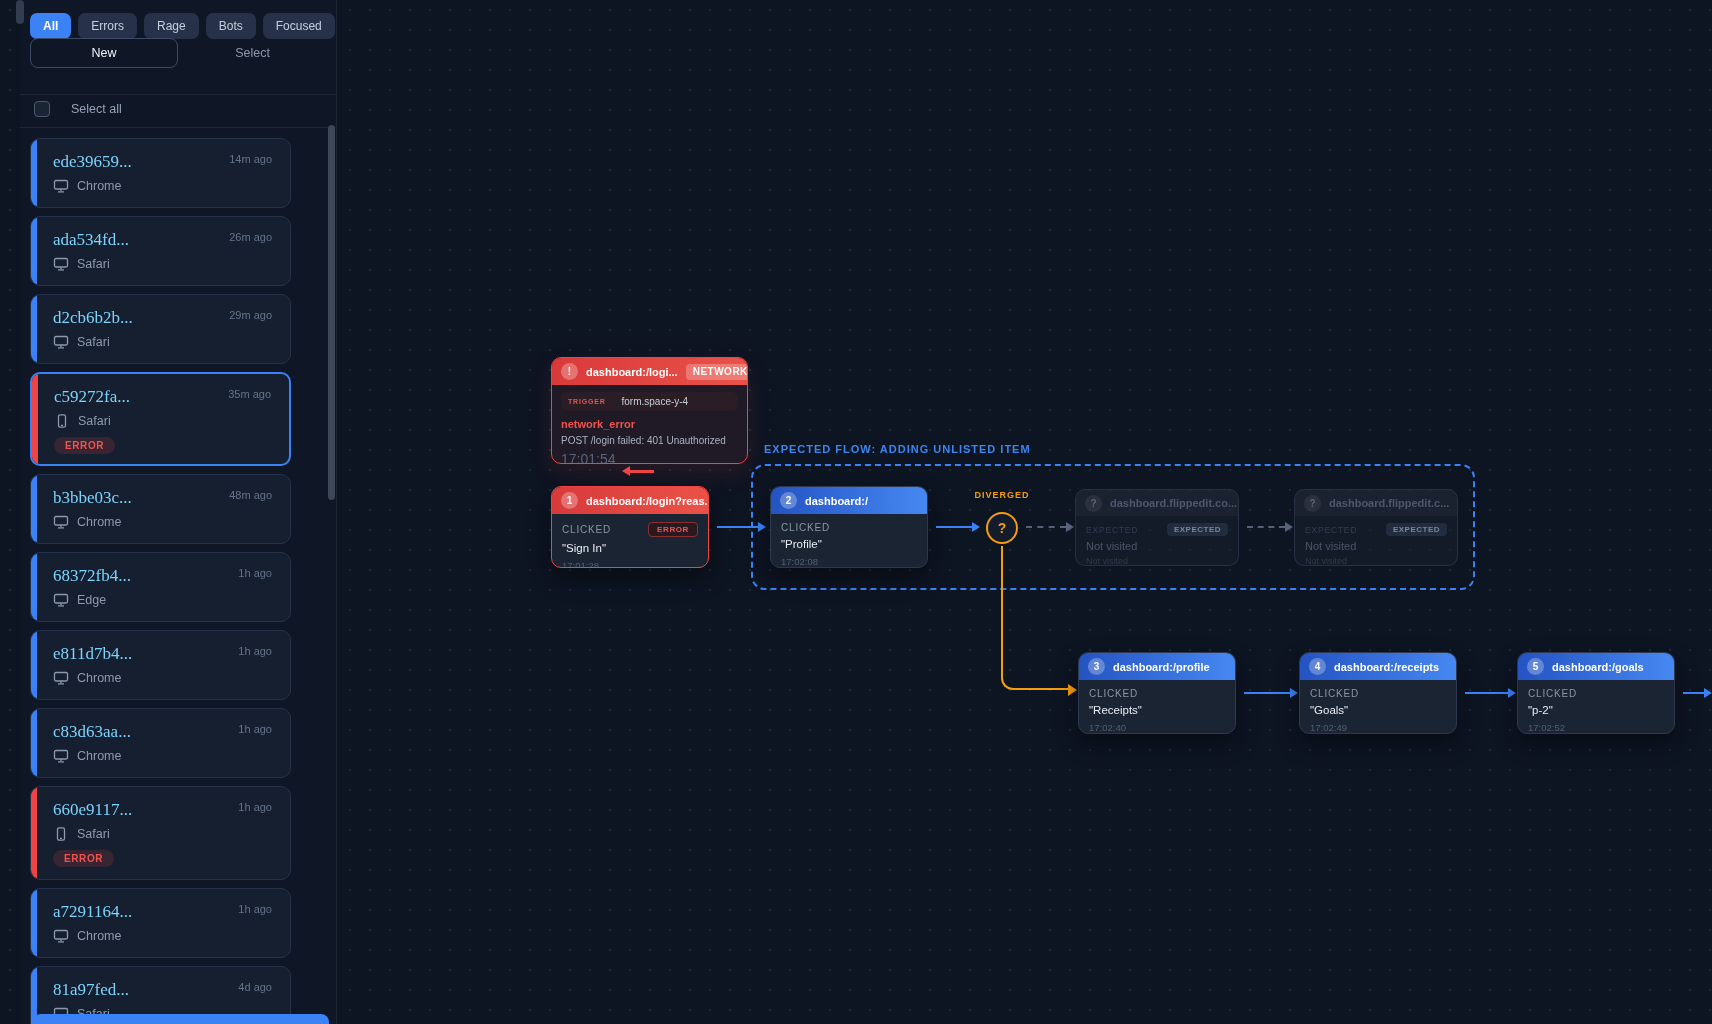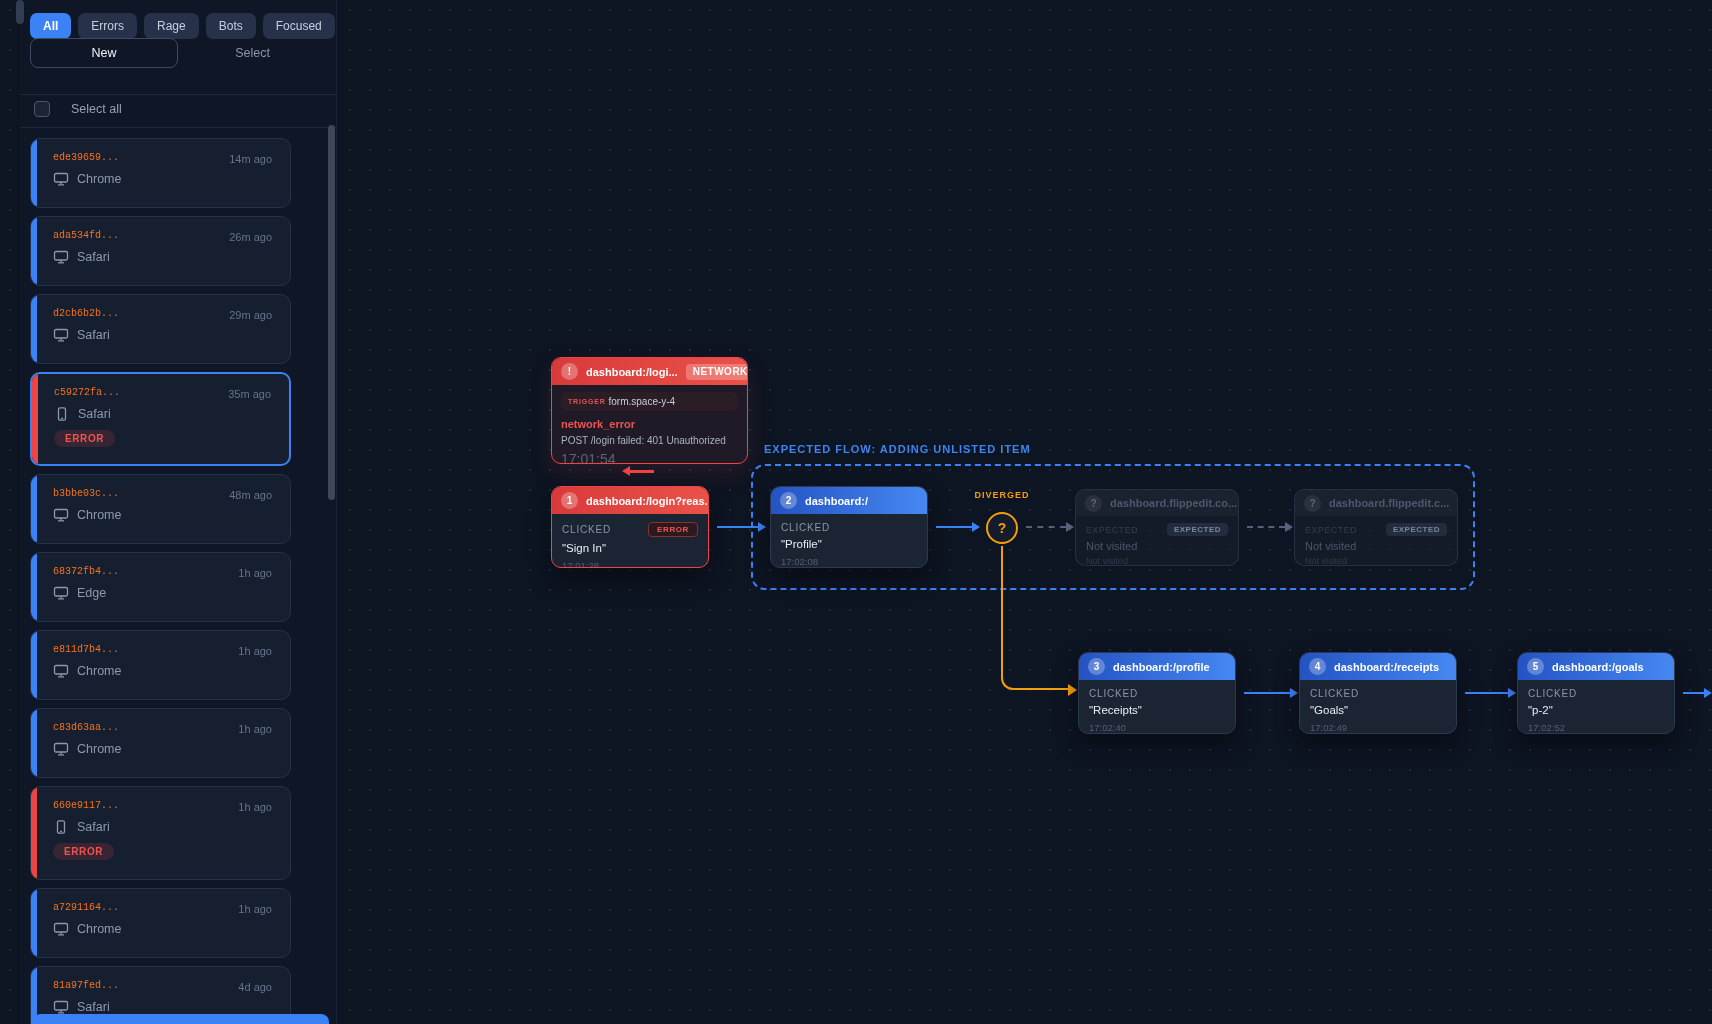--- a/index.html
+++ b/index.html
@@ -30,21 +30,21 @@
   .select-all span { color:#93a0b5; font-size:12.5px; }
   .list { position:absolute; top:128px; left:0; right:0; bottom:0; overflow:hidden; padding:10px 0 0 10px; }
   .card { position:relative; width:261px; height:70px; margin-bottom:8px;
     background:#151f30; border:1px solid #26324a; border-radius:10px;
     padding:13px 18px 0 22px; overflow:hidden; cursor:pointer; }
   .card.tall { height:94px; }
   .card.selected { border:2px solid #3b82f6; }
   .accent { position:absolute; left:0; top:0; bottom:0; width:6px; background:#3b82f6; }
   .accent.red { background:#ef4444; }
   .crow { display:flex; justify-content:space-between; align-items:flex-start; }
-  .sid { font-family:Liberation Mono, monospace; font-size:10px; color:#f97316; }
+  .sid { font-family:Liberation Serif, serif; font-size:17px; color:#7dd3fc; }
   .time { font-size:11px; color:#64748b; padding-top:1px;margin-left:48px; }
   .browser { margin-top:7px; display:flex; align-items:center; gap:8px; color:#8d99ad; font-size:12.5px; }
   .browser svg { flex:0 0 auto; }
   .err-badge { display:inline-block; margin-top:9px; background:rgba(239,68,68,0.16);
     color:#ef5350; font-size:10px; font-weight:bold; letter-spacing:0.6px;
     padding:3px 11px; border-radius:9px; }
   .scrollbar { position:absolute; left:308px; top:125px; width:7px; height:375px;
     background:#3d4759; border-radius:4px; cursor:pointer; }
   .bottom-bar { position:absolute; left:13px; top:1014px; width:296px; height:14px;
     background:#3b82f6; border-radius:8px 8px 0 0; }
@@ -70,21 +70,21 @@
     border:1px solid #8a3030; background:#2a1a20; border-radius:4px; padding:2px 8px; }
 
   
   .net-node { position:absolute; left:551px; top:357px; width:197px; height:107px;
     border:1.5px solid #ef4444; border-radius:10px; overflow:hidden;
     background:#201a26; box-shadow:0 10px 24px rgba(239,68,68,0.12); cursor:pointer; }
   .net-badge { margin-left:auto; background:rgba(255,255,255,0.25); color:#fff;
     font-size:10px; font-weight:bold; letter-spacing:0.5px; padding:2.5px 7px; border-radius:4px; }
   .net-body { padding:7px 9px 0; }
   .trigger-row { background:#2b1d26; border-radius:6px; padding:4px 7px;
-    display:flex; align-items:center; gap:3px; }
+    display:flex; align-items:center; gap:16px; }
   .trigger-label { color:#e25555; font-size:7px; font-weight:bold; letter-spacing:0.8px; }
   .trigger-value { color:#c6cedb; font-size:10px; }
   .net-error-type { margin-top:7px; color:#ef5350; font-weight:bold; font-size:11px; }
   .net-detail { margin-top:5px; color:#a9b3c3; font-size:10px; }
   .net-ts { margin-top:5px; color:#5a6478; font-size:14px; }
 
   
   .ghost { position:absolute; width:164px; height:77px; border-radius:10px;
     background:rgba(23,31,46,0.6); border:1px solid rgba(62,76,102,0.45); overflow:hidden; cursor:pointer; }
   .ghost-header { height:26px; display:flex; align-items:center; gap:8px; padding:0 9px;

